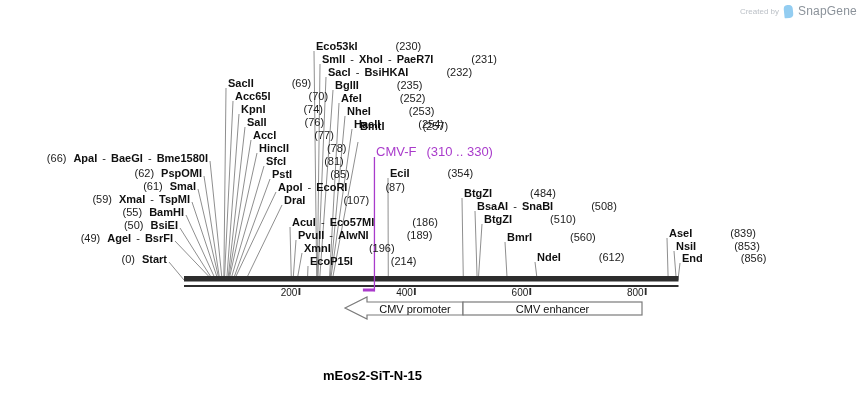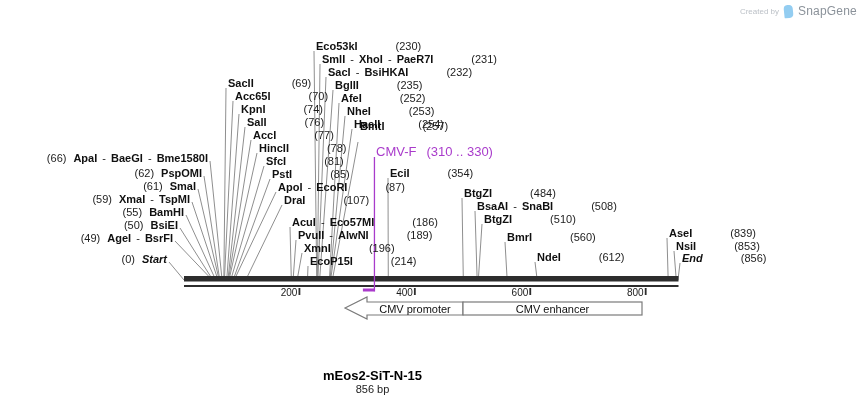--- a/index.html
+++ b/index.html
@@ -5,21 +5,21 @@
   html,body{margin:0;padding:0;background:#fff;}
   .stage{position:relative;width:865px;height:406px;background:#ffffff;overflow:hidden;
          font-family:"Liberation Sans",sans-serif;}
   #map-svg{position:absolute;left:0;top:0;width:865px;height:406px;}
   .site{position:absolute;font-size:11px;line-height:12px;white-space:nowrap;color:#101010;}
   .site b{font-weight:bold;}
   .site .dash{font-weight:normal;padding:0 2px;color:#222;}
   .site .pos{font-weight:normal;color:#1c1c1c;padding-left:31px;}
   .site.nfirst .pos{margin-left:7px;}
   .site.pfirst .pos{margin-right:7px;}
-  .site .it{font-style:italic;}
+  .site .it{}
   .tick-num{position:absolute;font-size:10px;line-height:12px;color:#1a1a1a;white-space:nowrap;}
   .feature-label{position:absolute;font-size:11px;line-height:12px;transform:translateX(-50%);
                  white-space:nowrap;color:#101010;}
   .primer-label{position:absolute;font-size:13px;line-height:12px;white-space:nowrap;}
   .primer-label .rng{margin-left:10px;}
   .title-wrap{position:absolute;left:0;top:368px;width:745px;text-align:center;}
   .map-title{font-size:13px;font-weight:bold;color:#000;line-height:15px;}
   .map-sub{font-size:11px;color:#222;line-height:13px;}
   .watermark{position:absolute;top:4px;right:8px;display:flex;align-items:center;gap:5px;}
   .wm-created{font-size:8px;color:#bcc1c7;}
@@ -127,21 +127,20 @@
       <div class="site nfirst" style="top: 213px; left: 484px;"><b>BtgZI</b><span class="pos">(510)</span></div>
       <div class="site nfirst" style="top: 231px; left: 507px;"><b>BmrI</b><span class="pos">(560)</span></div>
       <div class="site nfirst" style="top: 251px; left: 537px;"><b>NdeI</b><span class="pos">(612)</span></div>
       <div class="site nfirst" style="top: 227px; left: 669px;"><b>AseI</b><span class="pos">(839)</span></div>
       <div class="site nfirst" style="top: 240px; left: 676px;"><b>NsiI</b><span class="pos">(853)</span></div>
       <div class="site nfirst" style="top: 252px; left: 682px;"><b class="it">End</b><span class="pos">(856)</span></div>
     </div>
 
   <div class="title-wrap">
     <div class="map-title">mEos2-SiT-N-15</div>
-    <div class="map-sub">856 bp</div>
   </div>
 
   <div class="watermark">
     <span class="wm-created">Created by</span>
     <span class="wm-logo"></span>
     <span class="wm-brand">SnapGene</span>
   </div>
 </div>
 
 </body></html>

